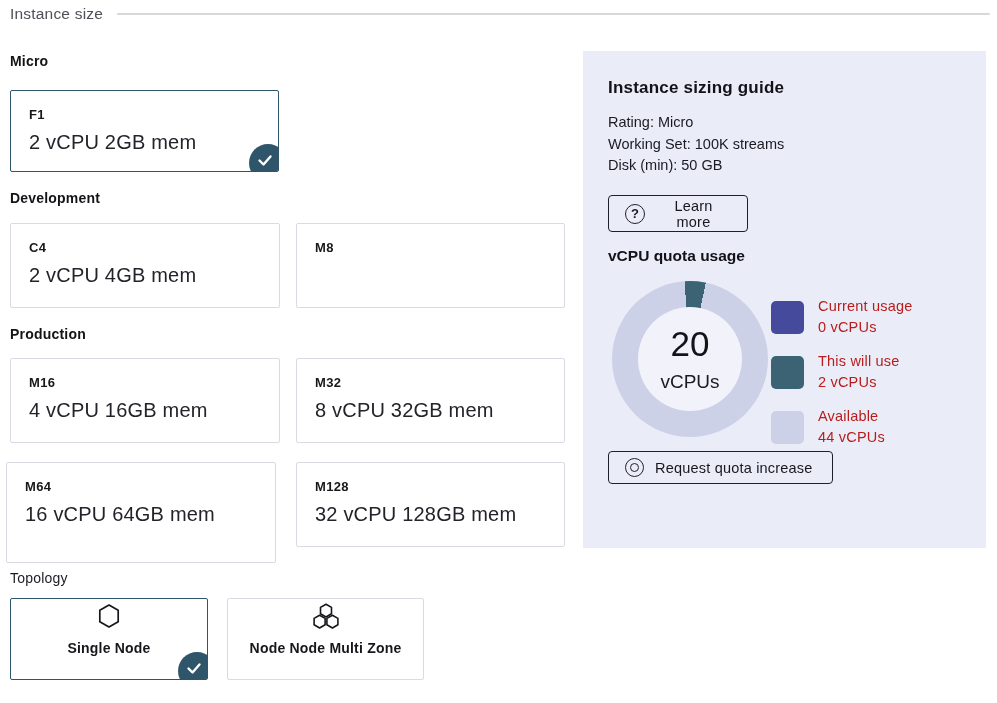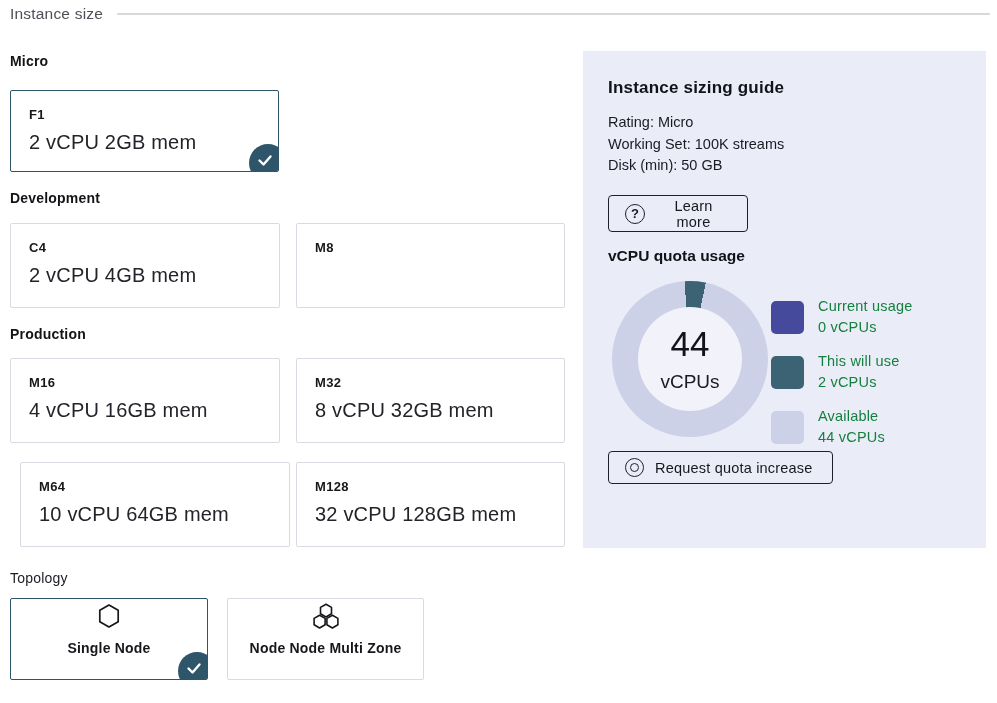--- a/index.html
+++ b/index.html
@@ -56,21 +56,21 @@
            background:#c9cee3; display:flex; align-items:center; justify-content:center; }
   .donut-hole { width:104px; height:104px; border-radius:50%; background:#f1f2fa; display:flex;
                 flex-direction:column; align-items:center; justify-content:center; }
   .donut-value { font-size:35px; font-weight:500; color:#141418; line-height:38px; }
   .donut-unit { font-size:19px; color:#1a1a22; margin-top:8px; }
 
   
   .legend { position:absolute; left:188px; top:245px; }
   .legend-row { display:flex; align-items:center; gap:14px; margin-bottom:13px; }
   .legend-swatch { width:33px; height:33px; border-radius:5px; flex:0 0 auto; }
-  .legend-text { font-size:14.5px; color:#15803d; line-height:21px; letter-spacing:.2px; }
+  .legend-text { font-size:14.5px; color:#b91c1c; line-height:21px; letter-spacing:.2px; }
 </style>
 </head>
 <body>
 
 <div id="stage">
 
   <div class="header-row">
     <span class="header-title">Instance size</span>
     <span class="header-line"></span>
   </div>
@@ -97,23 +97,23 @@
 
   <div class="group-label" style="top:326px">Production</div>
   <div class="size-card" style="left:10px; top:358px; width:270px; height:85px;">
     <div class="card-code">M16</div>
     <div class="card-spec">4 vCPU 16GB mem</div>
   </div>
   <div class="size-card" style="left:296px; top:358px; width:269px; height:85px;">
     <div class="card-code">M32</div>
     <div class="card-spec">8 vCPU 32GB mem</div>
   </div>
-  <div class="size-card" style="left:20px; top:462px; width:270px; height:85px;">
+  <div class="size-card" style="left:6px; top:462px; width:270px; height:101px;">
     <div class="card-code">M64</div>
-    <div class="card-spec">10 vCPU 64GB mem</div>
+    <div class="card-spec">16 vCPU 64GB mem</div>
   </div>
   <div class="size-card" style="left:296px; top:462px; width:269px; height:85px;">
     <div class="card-code">M128</div>
     <div class="card-spec">32 vCPU 128GB mem</div>
   </div>
 
   <div class="group-label regular" style="top:570px">Topology</div>
   <div class="topo-card selected" style="left:10px; top:598px; width:198px; height:82px;">
     <div class="topo-icon">
       <svg width="24" height="26" viewBox="0 0 24 26">
@@ -148,21 +148,21 @@
 
     <button class="ghost-btn btn-learn">
       <span class="circle-q">?</span>
       <span>Learn more</span>
     </button>
 
     <div class="panel-subtitle">vCPU quota usage</div>
 
     <div class="donut" style="background: conic-gradient(from -4deg, rgb(69, 74, 157) 0deg, rgb(69, 74, 157) 0deg, rgb(59, 99, 116) 0deg, rgb(59, 99, 116) 15.6522deg, rgb(205, 209, 231) 15.6522deg, rgb(205, 209, 231) 360deg);">
       <div class="donut-hole">
-        <div class="donut-value">44</div>
+        <div class="donut-value">20</div>
         <div class="donut-unit">vCPUs</div>
       </div>
     </div>
 
     <div class="legend">
       <div class="legend-row">
         <div class="legend-swatch" style="background: rgb(69, 74, 157);"></div>
         <div class="legend-text">
           <div>Current usage</div>
           <div>0 vCPUs</div>

